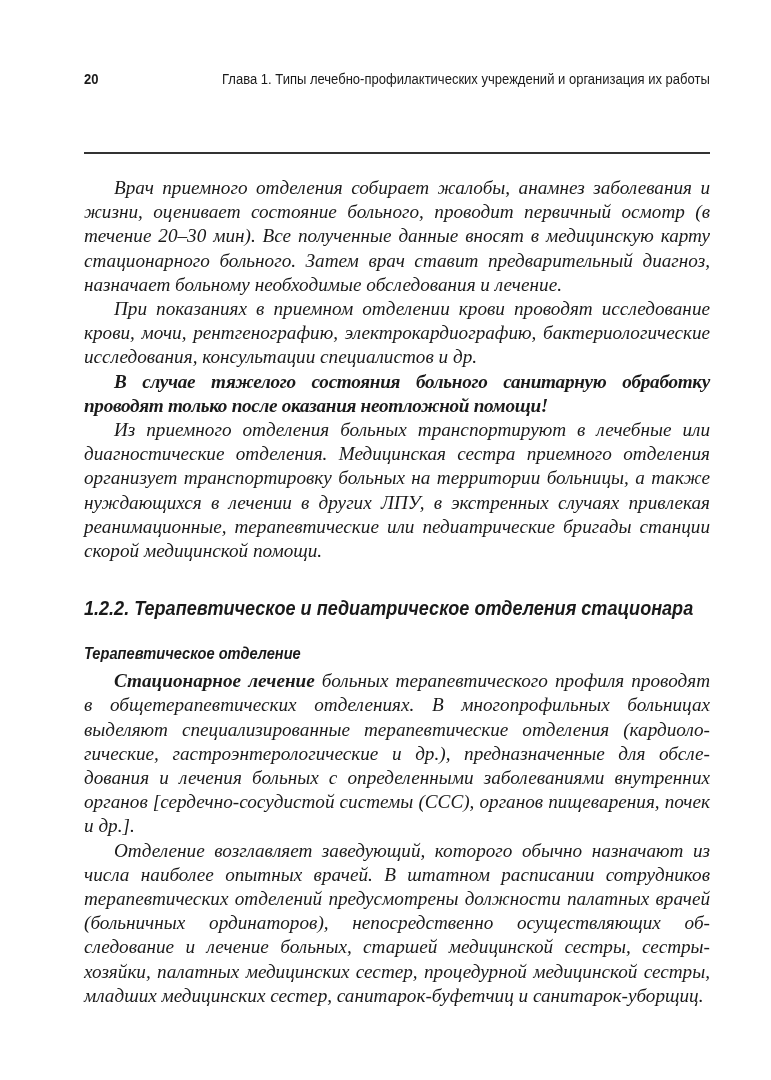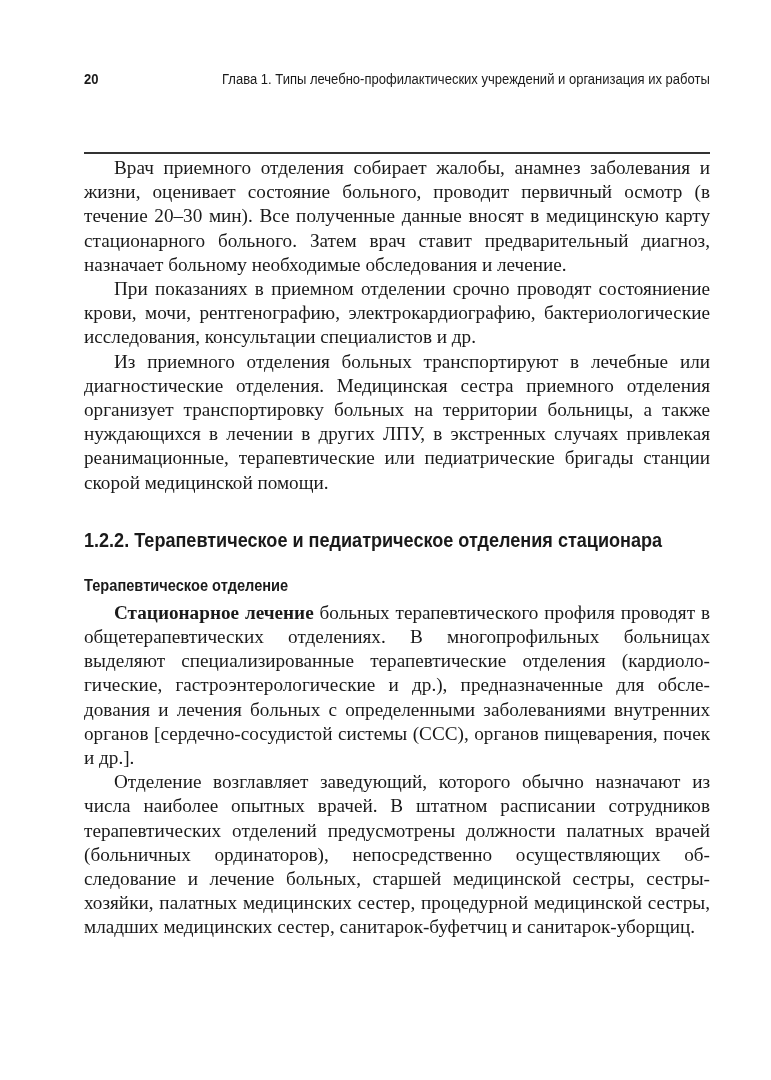--- a/index.html
+++ b/index.html
@@ -8,23 +8,23 @@
   .running-head {
     display: flex; justify-content: space-between; align-items: baseline;
     font-family: "Liberation Sans", sans-serif; font-size: 15.5px;
     transform: scaleX(0.84); transform-origin: left;
     width: 745px; height: 30px; line-height: 30px;
     padding-top: 4px;
   }
   .running-head .pno { font-weight: bold; }
   .rule { position: absolute; left: 0; top: 92px; width: 626px; height: 2px; background: #333; }
   .body-text {
-    position: absolute; top: 96px; left: 0; width: 626px;
+    position: absolute; top: 116px; left: 0; width: 626px;
     font-family: "Liberation Serif", serif; font-size: 19.2px; line-height: 24.2px;
-    text-align: justify; hyphens: manual;
+    text-align: justify; hyphens: manual; font-style: italic;
   }
   .body-text p { margin: 0; text-indent: 30px; }
   .body-text p.strong { font-weight: bold; letter-spacing: -0.3px; }
   .h2 {
     font-family: "Liberation Sans", sans-serif; font-weight: bold; font-size: 21px;
     transform: scaleX(0.86); transform-origin: left; white-space: nowrap;
     margin: 30px 0 0 0; line-height: 30px;
   }
   .h3 {
     font-family: "Liberation Sans", sans-serif; font-weight: bold; font-size: 17px;
@@ -38,21 +38,22 @@
 
 <div class="page">
   <div class="running-head">
     <span class="pno">20</span>
     <span>Глава 1. Типы лечебно-профилактических учреждений и организация их работы</span>
   </div>
   <div class="rule"></div>
 
   <div class="body-text">
     <p>Врач приемного отделения собирает жалобы, анамнез заболевания и жизни, оценивает состояние больного, проводит первичный осмотр (в течение 20–30 мин). Все полученные данные вносят в медицинскую карту стационарного больного. Затем врач ставит предварительный ди­агноз, назначает больному необходимые обследования и лечение.</p>
-    <p>При показаниях в приемном отделении срочно проводят состояние­ние крови, мочи, рентгенографию, электрокардиографию, бактериоло­гические исследования, консультации специалистов и др.</p>
+    <p>При показаниях в приемном отделении крови проводят исследова­ние крови, мочи, рентгенографию, электрокардиографию, бактериоло­гические исследования, консультации специалистов и др.</p>
+    <p class="strong">В случае тяжелого состояния больного санитарную обработку проводят только после оказания неотложной помощи!</p>
     <p>Из приемного отделения больных транспортируют в лечебные или диагностические отделения. Медицинская сестра приемного отделения организует транспортировку больных на территории больницы, а также нуждающихся в лечении в других ЛПУ, в экстренных случаях привле­кая реанимационные, терапевтические или педиатрические бригады станции скорой медицинской помощи.</p>
 
     <div class="h2">1.2.2. Терапевтическое и педиатрическое отделения стационара</div>
     <div class="h3">Терапевтическое отделение</div>
 
     <p><span class="b">Стационарное лечение</span><span> больных терапевтического профиля проводят в общетерапевтических отделениях. В многопрофильных больницах выделяют специализированные терапевтические отделения (кардиоло­гические, гастроэнтерологические и др.), предназначенные для обсле­дования и лечения больных с определенными заболеваниями внутрен­них органов [сердечно-сосудистой системы (ССС), органов пищеваре­ния, почек и др.].</span></p>
     <p>Отделение возглавляет заведующий, которого обычно назначают из числа наиболее опытных врачей. В штатном расписании сотрудников терапевтических отделений предусмотрены должности палатных вра­чей (больничных ординаторов), непосредственно осуществляющих об­следование и лечение больных, старшей медицинской сестры, сестры-хозяйки, палатных медицинских сестер, процедурной медицинской сестры, младших медицинских сестер, санитарок-буфетчиц и санита­рок-уборщиц.</p>
   </div>
 </div>
 

